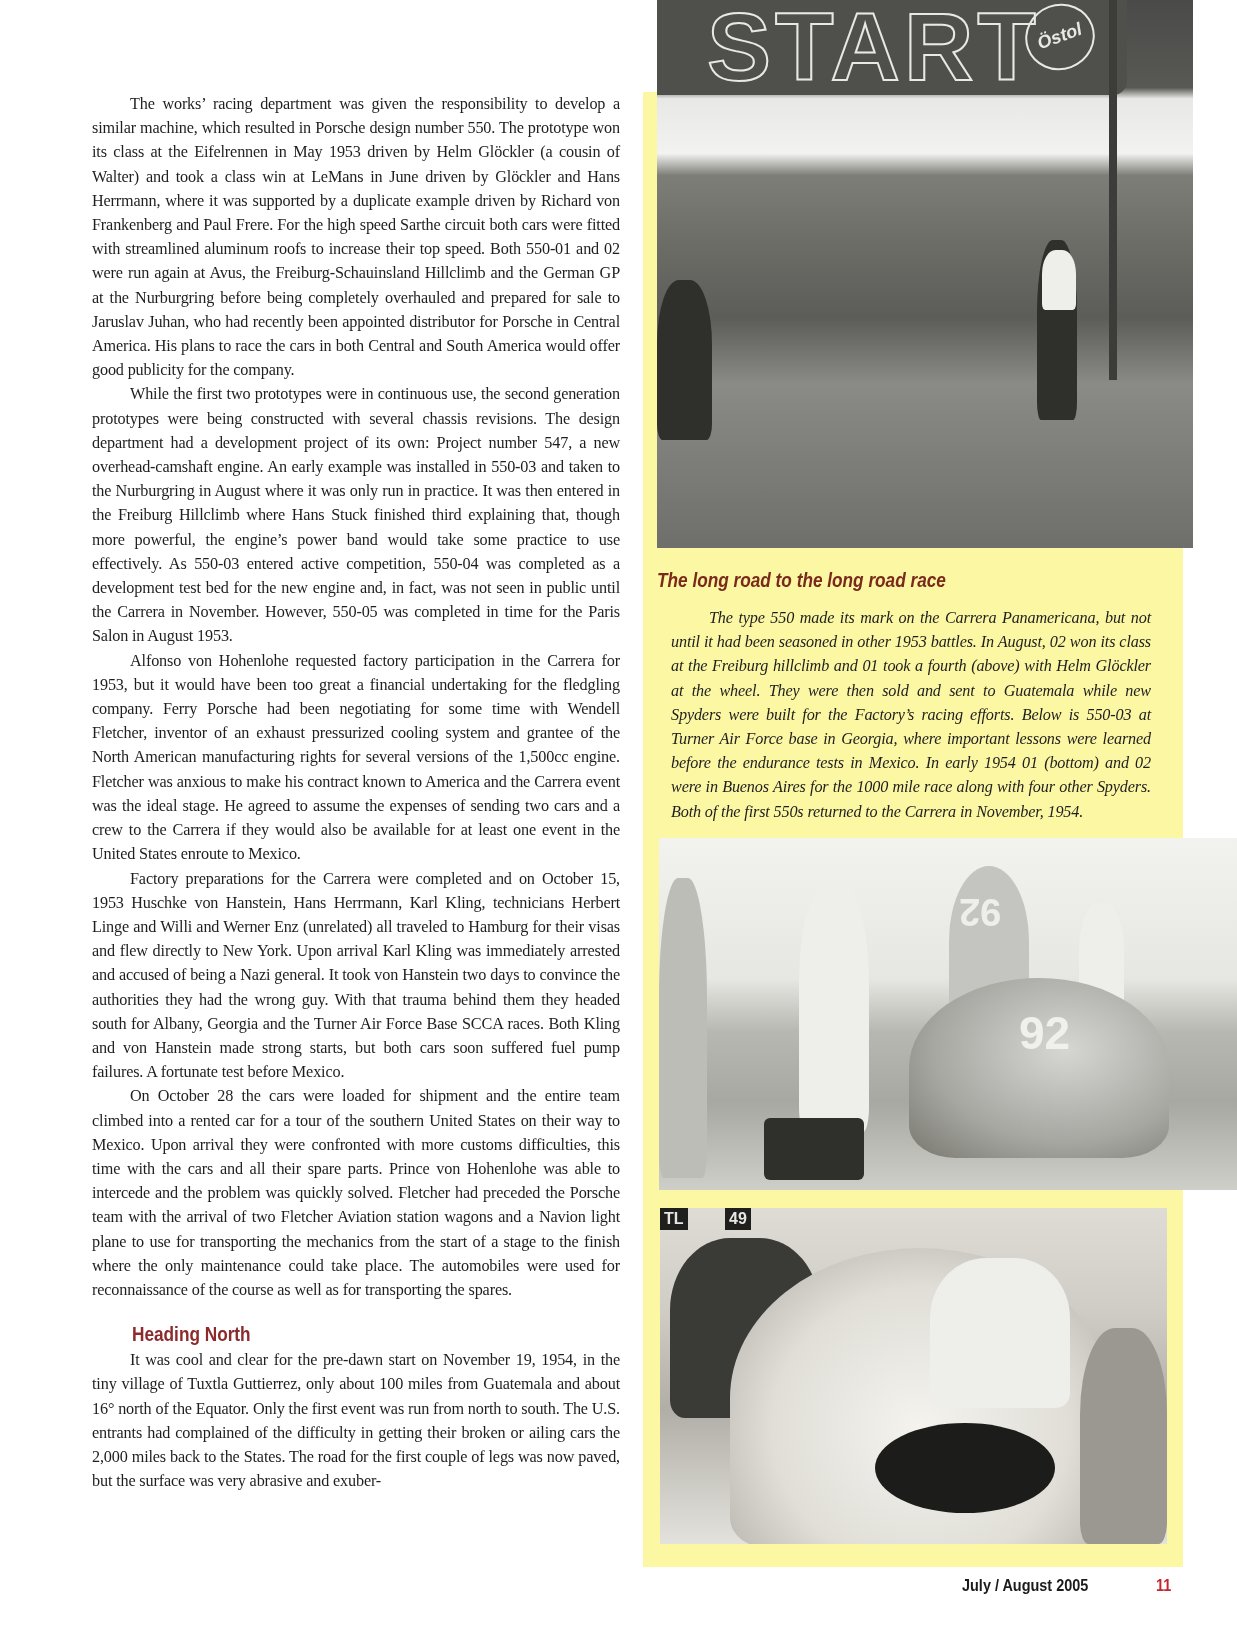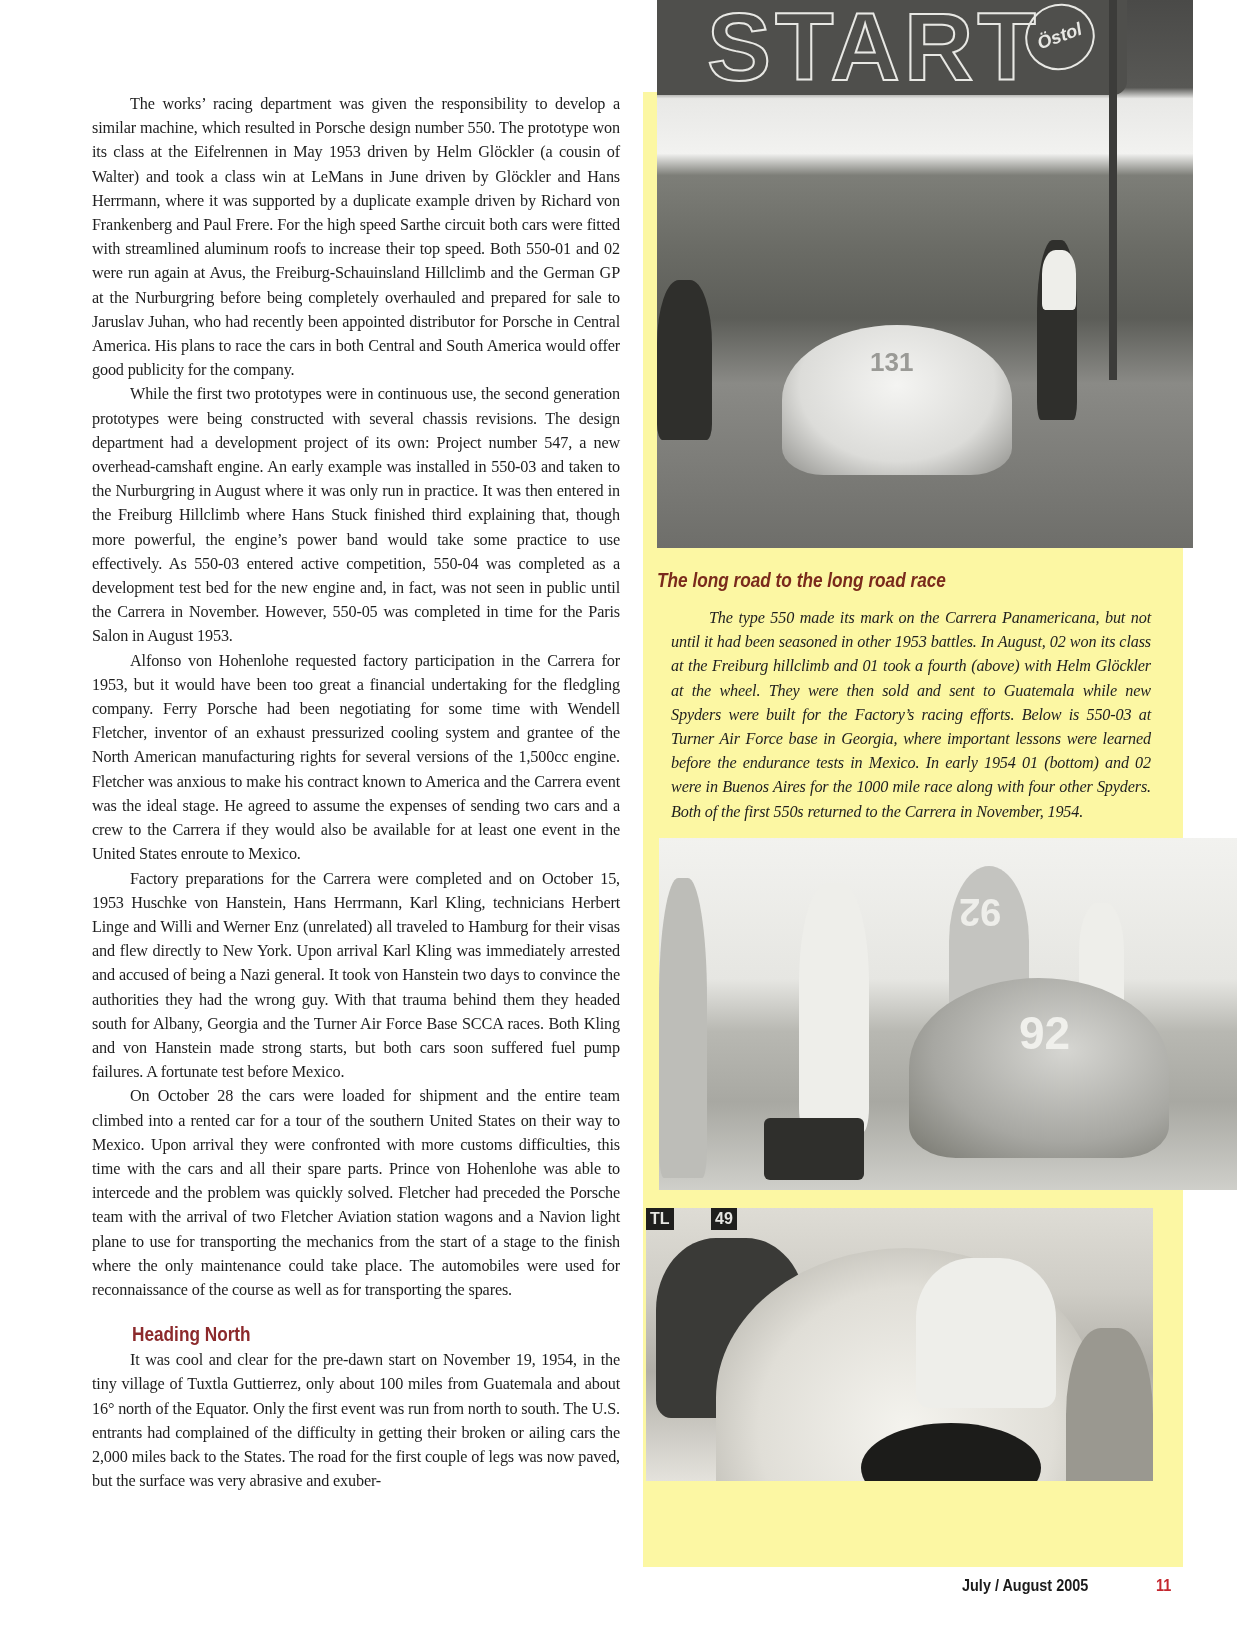--- a/index.html
+++ b/index.html
@@ -7,21 +7,21 @@
          font-family:"Liberation Serif","DejaVu Serif",serif; color:#1e1e1e; }
   .col-left { position:absolute; left:78px; top:92px; width:528px;margin-left:14px; }
   .body-text p { margin:0; font-size:16.2px; line-height:24.2px; text-align:justify; text-indent:38px; letter-spacing:-0.15px; }
   .heading { font-family:"Liberation Sans","DejaVu Sans",sans-serif; font-weight:bold; font-size:21px;
              transform:scaleX(0.82); transform-origin:left; white-space:nowrap; }
   .heading-north { color:#8c2a2c; margin:20px 0 2px 40px; }
   .sidebar { position:absolute; left:643px; top:92px; width:540px; height:1475px; background:#fcf7a3; }
   .photo { position:absolute; overflow:hidden; }
   .photo1 { left:657px; top:0; width:536px; height:548px; background:linear-gradient(180deg,#4a4a48 0%,#585855 16%,#e8e8e6 18%,#f2f2f0 28%,#7d7e78 32%,#6b6c66 45%,#5c5d58 58%,#8a8a86 70%,#6e6e6a 100%); }
   .photo2 { left:659px; top:838px; width:578px; height:352px; background:linear-gradient(180deg,#f2f2ef 0%,#e6e6e2 40%,#b8b8b2 55%,#a8a8a2 75%,#cfcfca 100%); }
-  .photo3 { left:646px; top:1208px; width:507px; height:273px; background:linear-gradient(180deg,#dedcd5 0%,#cfcdc6 30%,#b0aea7 60%,#e4e2dc 100%); }
+  .photo3 { left:660px; top:1208px; width:507px; height:336px; background:linear-gradient(180deg,#dedcd5 0%,#cfcdc6 30%,#b0aea7 60%,#e4e2dc 100%); }
   .banner { position:absolute; left:0; top:0; width:470px; height:95px; background:#4f4f4c; border-bottom-right-radius:14px; }
   .banner-text { position:absolute; left:50px; top:-8px; font-family:"Liberation Sans",sans-serif; font-weight:bold; font-size:96px; color:transparent;
                  -webkit-text-stroke:2px #e8e8e4; letter-spacing:4px; }
   .banner-logo { position:absolute; left:368px; top:4px; width:66px; height:62px; border:2px solid #e8e8e4; border-radius:50%;
                  color:#e8e8e4; font-style:italic; font-weight:bold; font-family:"Liberation Sans",sans-serif; font-size:18px; text-align:center; line-height:60px; transform:rotate(-20deg); }
   .pole { position:absolute; left:452px; top:0; width:8px; height:380px; background:#3c3c3a; }
   .car { position:absolute; background:radial-gradient(ellipse at 50% 40%,#f4f4f2 0%,#dcdcd9 60%,#8f8f8b 100%); border-radius:50% 50% 18% 18%; }
   .car1 { left:125px; top:325px; width:230px; height:150px; }
   .car-number { position:absolute; font-family:"Liberation Sans",sans-serif; font-weight:bold; color:#9a9a96; }
   .car1 .car-number { left:88px; top:22px; font-size:26px; }
@@ -59,23 +59,20 @@
 
 <div class="photo photo1">
   <div class="banner">
     <div class="banner-text">START</div>
     <div class="banner-logo">Östol</div>
   </div>
   <div class="pole"></div>
   <div class="person" style="left:380px;top:240px;width:40px;height:180px;"></div>
   <div class="person light" style="left:385px;top:250px;width:34px;height:60px;"></div>
   <div class="person" style="left:0;top:280px;width:55px;height:160px;"></div>
-  <div class="car car1">
-    <span class="car-number">131</span>
-  </div>
 </div>
 
 <div class="photo photo2">
   <div class="person" style="left:0;top:40px;width:48px;height:300px;background:#bdbdb8;"></div>
   <div class="person light" style="left:140px;top:45px;width:70px;height:250px;"></div>
   <div class="person light" style="left:420px;top:65px;width:45px;height:120px;"></div>
   <div class="tail-fin">
       <span>92</span>
     </div>
   <div class="car car2">

